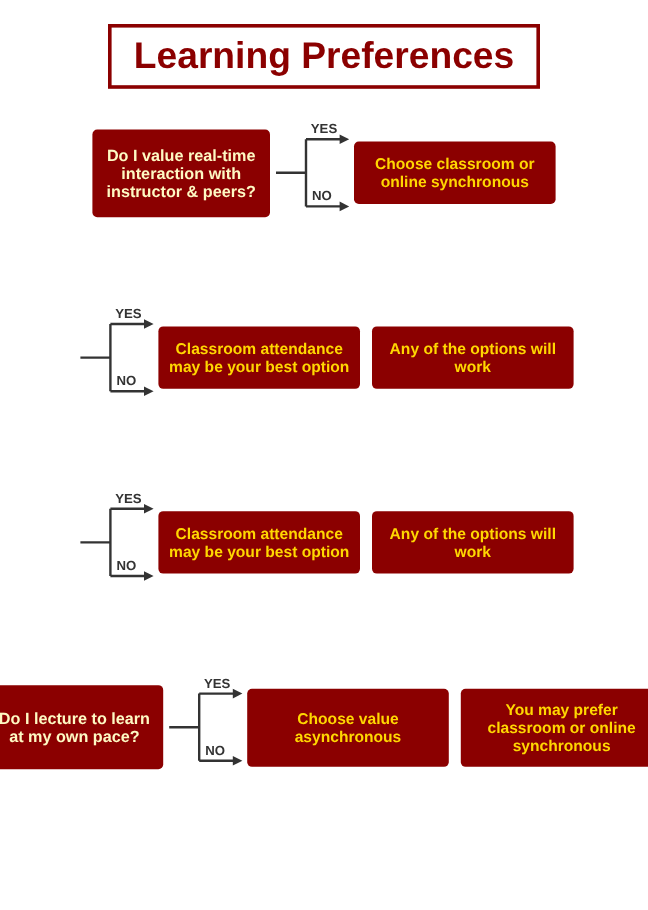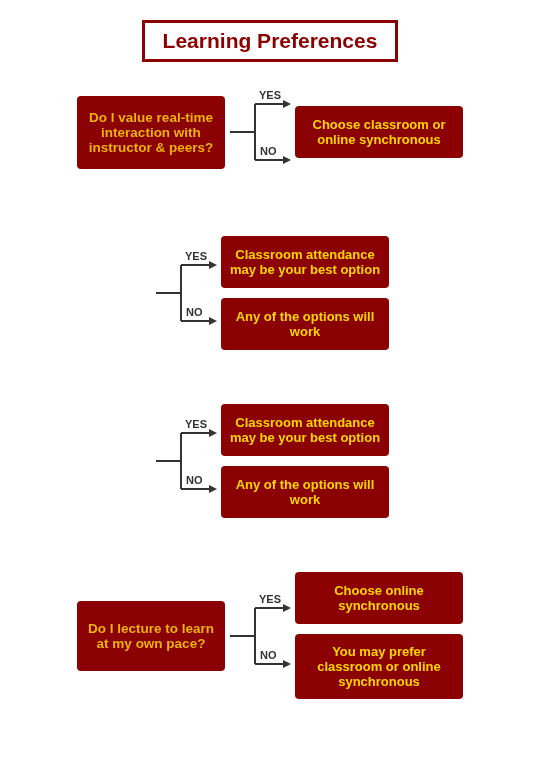--- a/index.html
+++ b/index.html
@@ -7,21 +7,21 @@
       width: 540px;
       min-height: 758px;
       background: #fff;
       font-family: Arial, sans-serif;
       padding: 10px 0;
     }
 
     .page-title {
       text-align: center;
       color: #8B0000;
-      font-size: 21px;
+      font-size: 31px;
       font-weight: bold;
       border: 3px solid #8B0000;
       display: inline-block;
       padding: 6px 18px;
       margin: 10px auto 20px auto;
       display: block;
       width: fit-content;
       margin-left: auto;
       margin-right: auto;
     }
@@ -31,21 +31,21 @@
       flex-direction: row;
       align-items: center;
       justify-content: center;
       margin: 18px 0;
       position: relative;
       width: 100%;
     }
 
     .question-box {
       background: #8B0000;
-      color: #eab308;
+      color: #fef9c3;
       font-size: 13.5px;
       font-weight: bold;
       text-align: center;
       border-radius: 4px;
       padding: 14px 10px;
       width: 148px;
       min-height: 70px;
       display: flex;
       align-items: center;
       justify-content: center;
@@ -69,21 +69,21 @@
     }
 
     
     .connector-svg {
       width: 70px;
       flex-shrink: 0;
     }
 
     .branch-wrapper {
       display: flex;
-      flex-direction: column;
+      flex-direction: row;
       justify-content: center;
       gap: 10px;
     }
 
     .section-divider {
       height: 18px;
     }
   </style>
 </head>
 <body>
@@ -169,16 +169,16 @@
     <line x1="30" y1="22" x2="30" y2="78" stroke="#333" stroke-width="2"></line>
     <line x1="30" y1="22" x2="60" y2="22" stroke="#333" stroke-width="2"></line>
     <line x1="30" y1="78" x2="60" y2="78" stroke="#333" stroke-width="2"></line>
     <polygon points="58,18 66,22 58,26" fill="#333"></polygon>
     <polygon points="58,74 66,78 58,82" fill="#333"></polygon>
     <text x="34" y="17" font-size="11" font-weight="bold" fill="#333">YES</text>
     <text x="35" y="73" font-size="11" font-weight="bold" fill="#333">NO</text>
   </svg>
 
   <div class="branch-wrapper">
-    <div class="answer-box">Choose online synchronous</div>
+    <div class="answer-box">Choose value asynchronous</div>
     <div class="answer-box">You may prefer classroom or online synchronous</div>
   </div>
 </div>
 
 </body></html>

